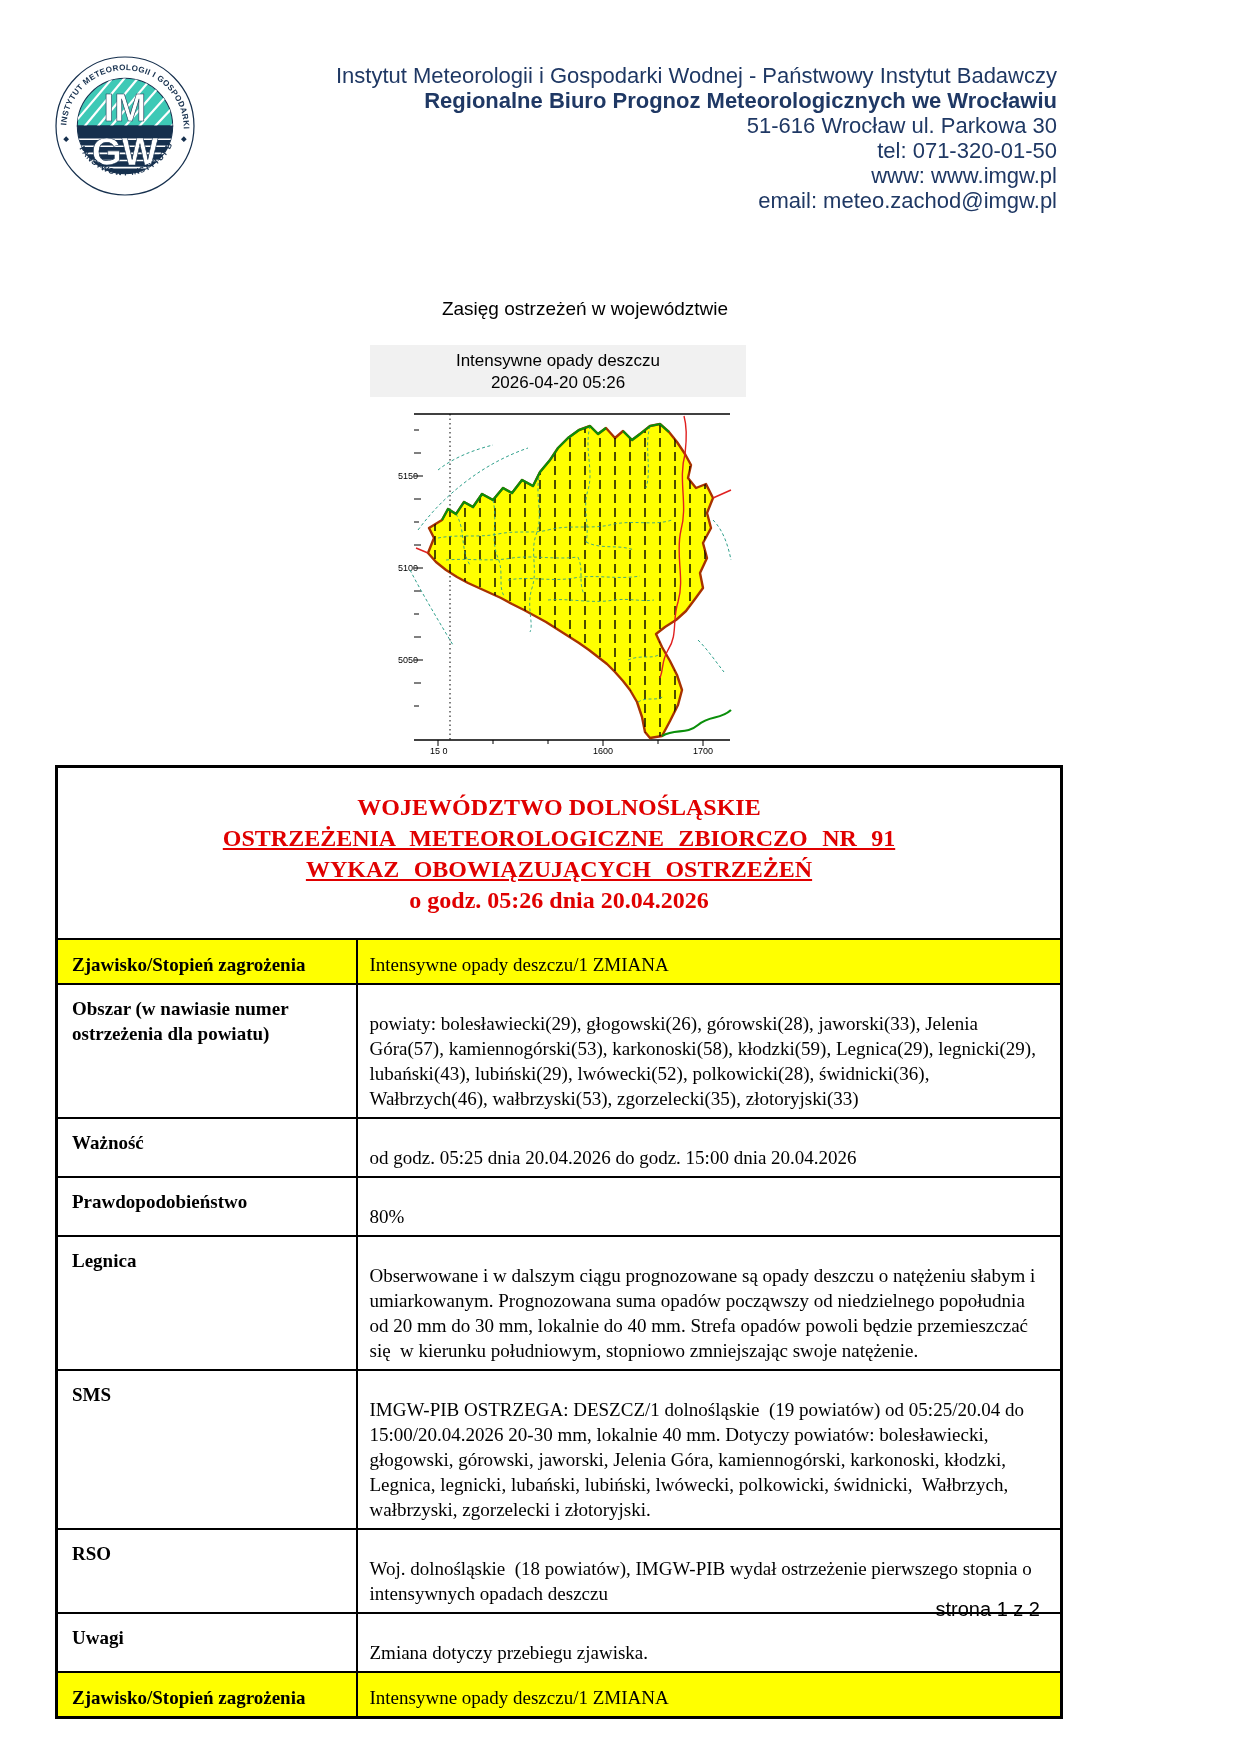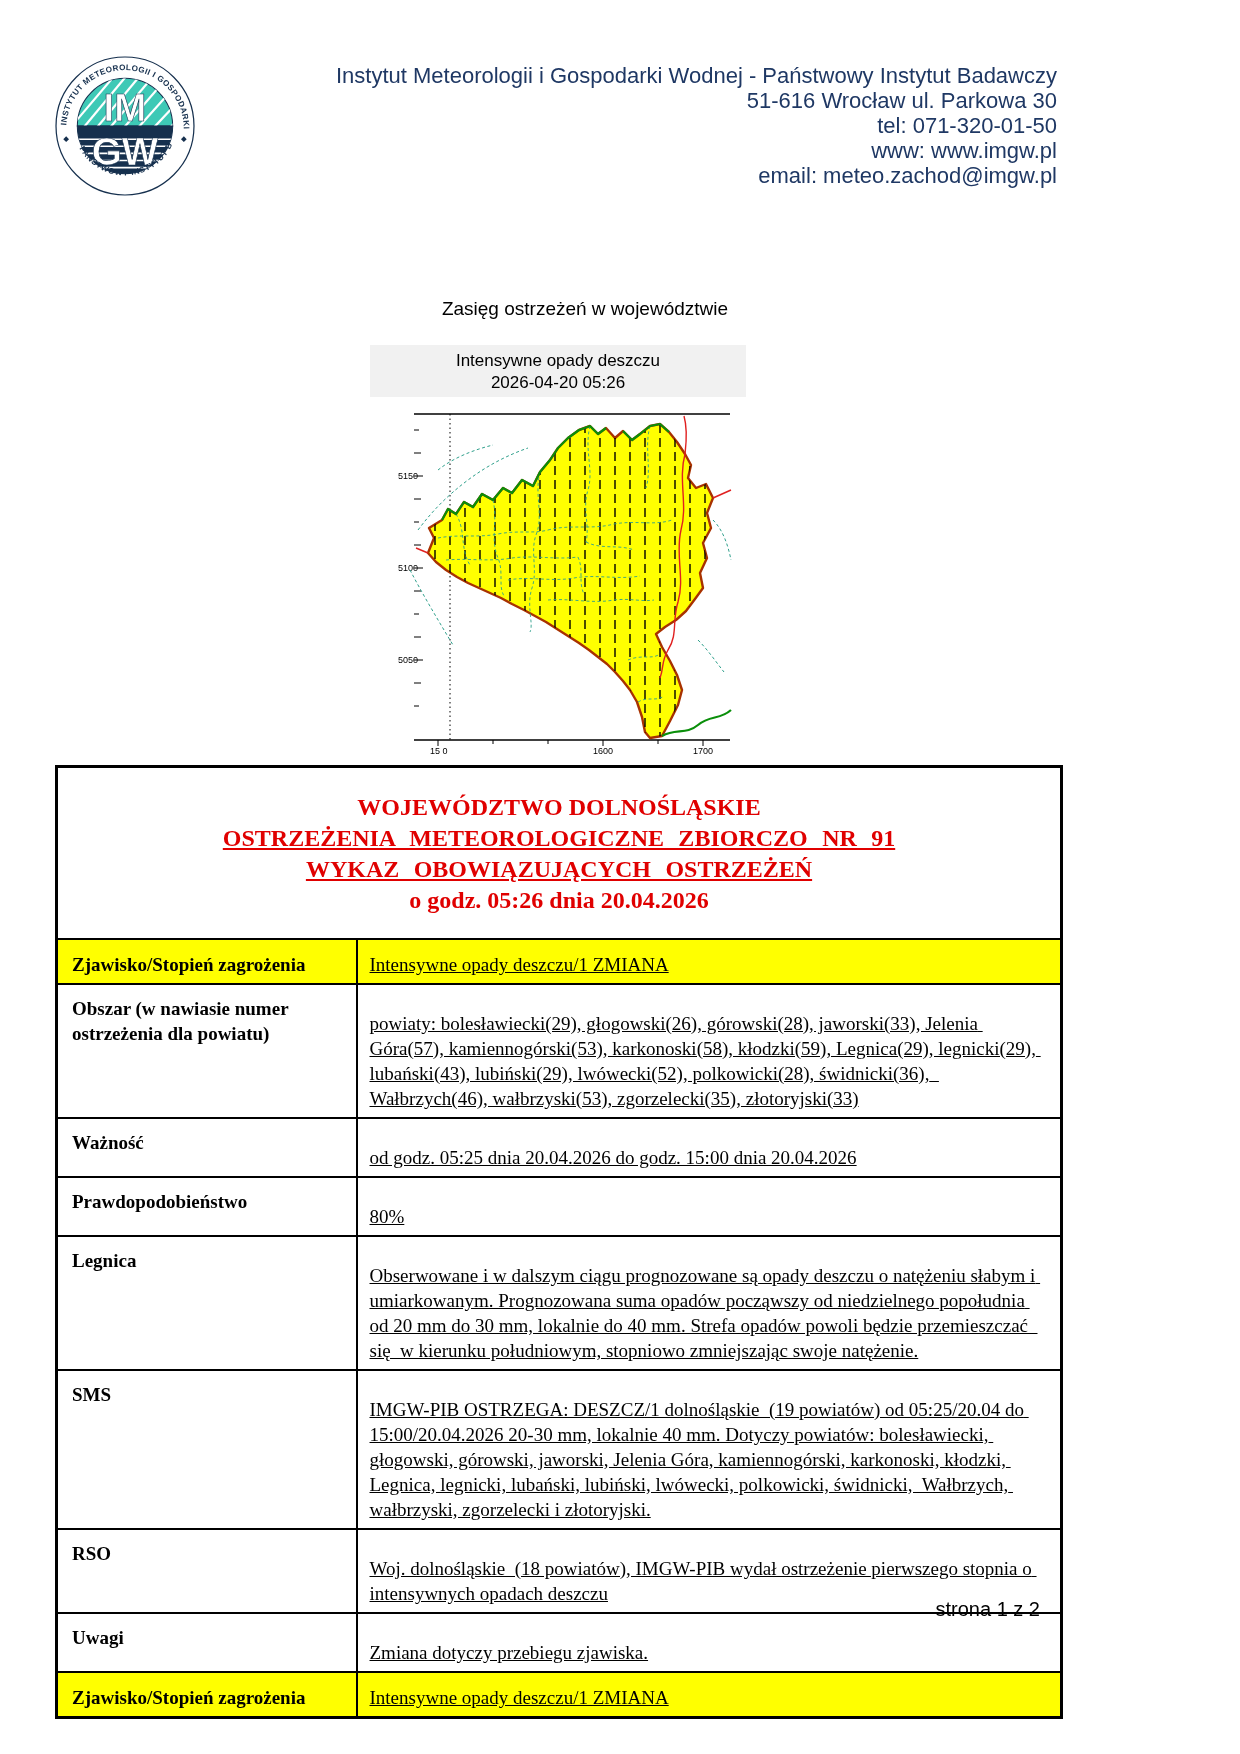--- a/index.html
+++ b/index.html
@@ -35,21 +35,21 @@
     position:absolute; left:55px; top:765px; width:1008px;
     border-collapse:collapse; border:3px solid #000;
     font-family:"Liberation Serif", serif; font-size:19px; color:#000;
     table-layout:fixed;
   }
   table.warning td { border:2px solid #000; vertical-align:top; }
   td.ttl { text-align:center; padding:24px 10px 6px 10px; }
   .ttl-line { color:#e00000; font-weight:bold; font-size:24px; line-height:31px; }
   .ttl-wide { word-spacing:0.35em;text-decoration:underline; }
   td.lbl { width:300px; font-weight:bold; padding:11px 8px 6px 14px; line-height:25px; }
-  td.val { padding:26px 14px 6px 12px; line-height:25px; white-space:pre-wrap;text-decoration:underline; }
+  td.val { padding:26px 14px 6px 12px; line-height:25px; white-space:pre-wrap; }
   tr.hl td { background:#ffff00; }
   tr.hl td.lbl, tr.hl td.val { padding-top:12px; }
 
   .footer-page {
     position:absolute; top:1598px; right:200px; font-size:20px; color:#000;
   }
 </style>
 </head>
 <body>
 
@@ -99,20 +99,21 @@
       <text font-family="Liberation Sans, sans-serif" font-size="8" font-weight="bold" fill="#16304e" letter-spacing="0.6">
         <textPath href="#arcBot" startOffset="6%">PAŃSTWOWY INSTYTUT BADAWCZY</textPath>
       </text>
       <rect x="9" y="80" width="4" height="4" fill="#16304e" transform="rotate(45 11 82)"></rect>
       <rect x="125" y="80" width="4" height="4" fill="#16304e" transform="rotate(45 127 82)"></rect>
     </svg>
   </div>
 
   <div class="org-header">
     <div>Instytut Meteorologii i Gospodarki Wodnej - Państwowy Instytut Badawczy</div>
+    <div class="bold">Regionalne Biuro Prognoz Meteorologicznych we Wrocławiu</div>
     <div>51-616 Wrocław ul. Parkowa 30</div>
     <div>tel: 071-320-01-50</div>
     <div>www: www.imgw.pl</div>
     <div>email: meteo.zachod@imgw.pl</div>
   </div>
 
   <div class="section-title">Zasięg ostrzeżeń w województwie</div>
 
   <div class="map-title">
     <div>Intensywne opady deszczu</div>

